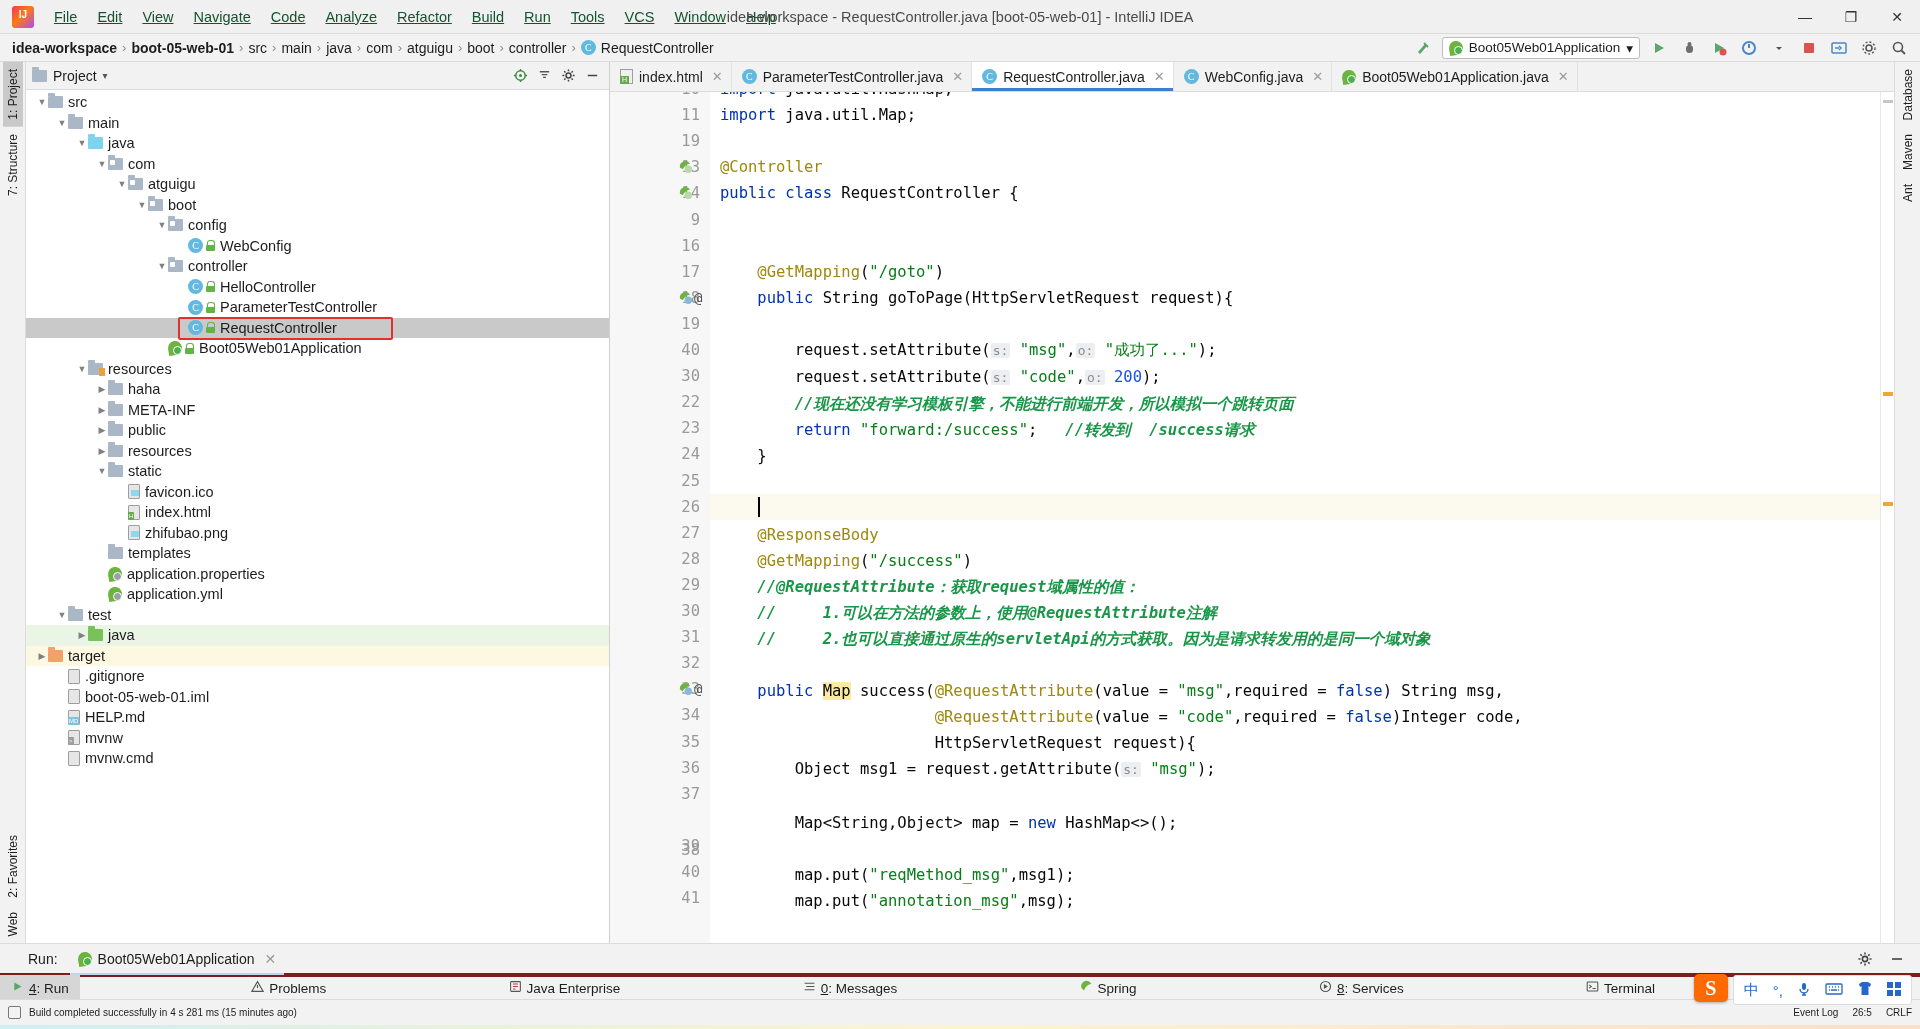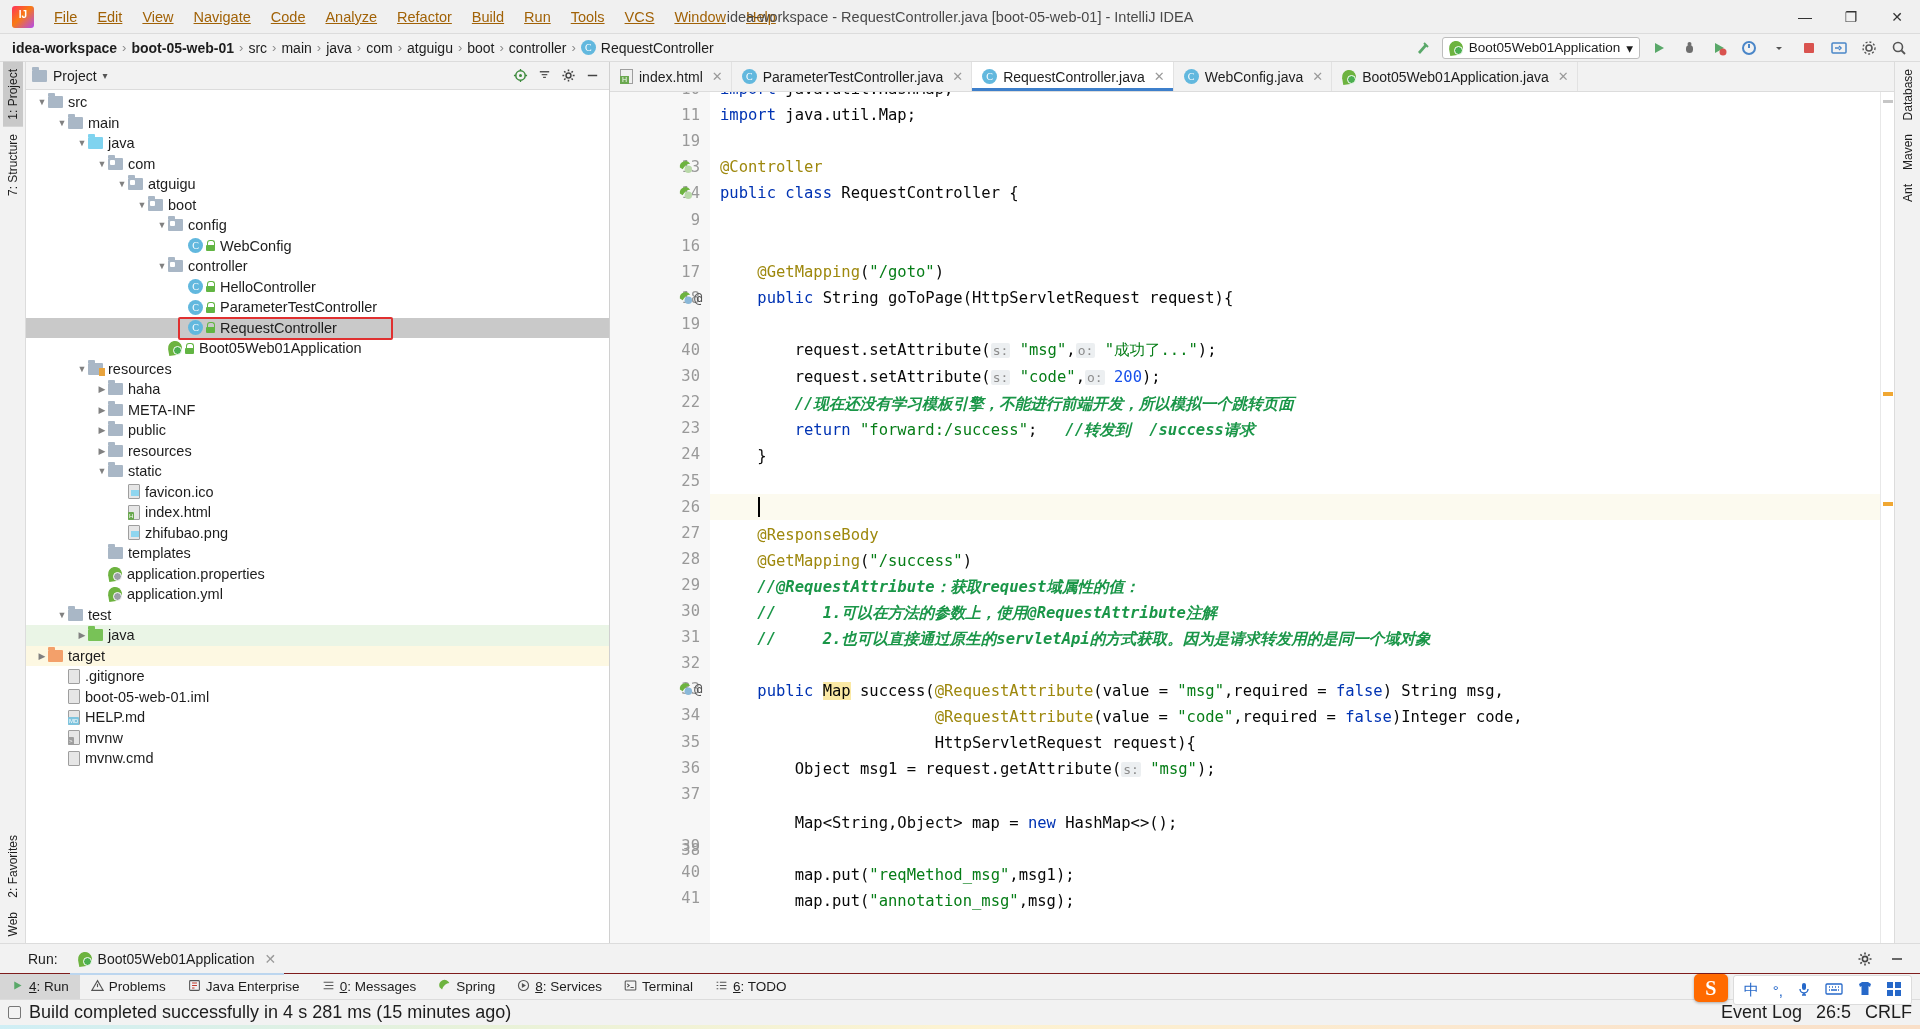--- a/index.html
+++ b/index.html
@@ -21,21 +21,21 @@
     width:22px;height:22px;margin:0 10px 0 12px;border-radius:3px;flex:0 0 22px;
     background:linear-gradient(135deg,#fe315d 0%, #f97a12 45%, #b24aee 100%);
     position:relative;
   }
   .ij-logo:after{
     content:"IJ";position:absolute;left:0;right:0;top:3px;text-align:center;
     font-size:10px;font-weight:bold;color:#fff;font-family:"Liberation Sans",sans-serif;
   }
   .menu { display:flex; align-items:center; gap:0px; }
   .menu-item {
-    padding:4px 10px; font-size:14.5px; color:#a16207; cursor:default; white-space:nowrap;
+    padding:4px 10px; font-size:14.5px; color:#14532d; cursor:default; white-space:nowrap;
   }
   .menu-item u { text-decoration:underline; }
   .win-title {
     position:absolute; left:0; right:0; text-align:center; font-size:14.5px;
     color:#4a4a4a; pointer-events:none;
   }
   .win-btns { margin-left:auto; display:flex; height:34px; z-index:2; }
   .win-btn { width:46px; height:34px; display:flex;align-items:center;justify-content:center;
              font-size:14px; color:#333; }
 
@@ -218,32 +218,32 @@
     align-items:center; flex:0 0 30px; padding-left:28px;
   }
   .run-label { font-size:14px; margin-right:12px; }
   .run-tab {
     display:flex;align-items:center;gap:6px;font-size:14px;padding:4px 8px;position:relative;
   }
   .run-tab:after{ content:"";position:absolute;left:0;right:0;bottom:-4px;height:2px;background:#bcd6ef; }
   .runpanel .right { margin-left:auto; display:flex; align-items:center; gap:10px; padding-right:12px; }
 
   .toolwin-bar {
-    height:26px; background:#f2f2f2; border-top:1px solid #7f1d1d; display:flex;
-    align-items:center; flex:0 0 26px;
+    height:26px; background:#f2f2f2; border-top:4px solid #7f1d1d; display:flex;
+    align-items:center; flex:0 0 26px;justify-content:space-between;
   }
   .tw {
     display:flex;align-items:center;gap:5px;font-size:13.5px;padding:3px 11px;height:26px;cursor:default;
   }
   .tw.active { background:#d6d6d6; }
   .tw u { text-decoration:underline; }
 
   .statusbar {
     height:26px; background:#f2f2f2; border-top:1px solid #dcdcdc; display:flex;
-    align-items:center; flex:0 0 26px; padding-left:8px; font-size:18px;
+    align-items:center; flex:0 0 26px; padding-left:8px; font-size:10px;
   }
   .statusbar .right { margin-left:auto; display:flex; align-items:center; gap:14px; padding-right:8px; }
   .sq { width:13px;height:13px;border:1px solid #777;border-radius:2px;flex:0 0 13px; }
 
   .gradient-strip {
     height:4px; flex:0 0 4px;
     background:linear-gradient(90deg,#cfeef5 0%,#e8f2d9 25%,#fdf3d2 50%,#fbe8cf 75%,#f9dfc8 100%);
   }
 
   

